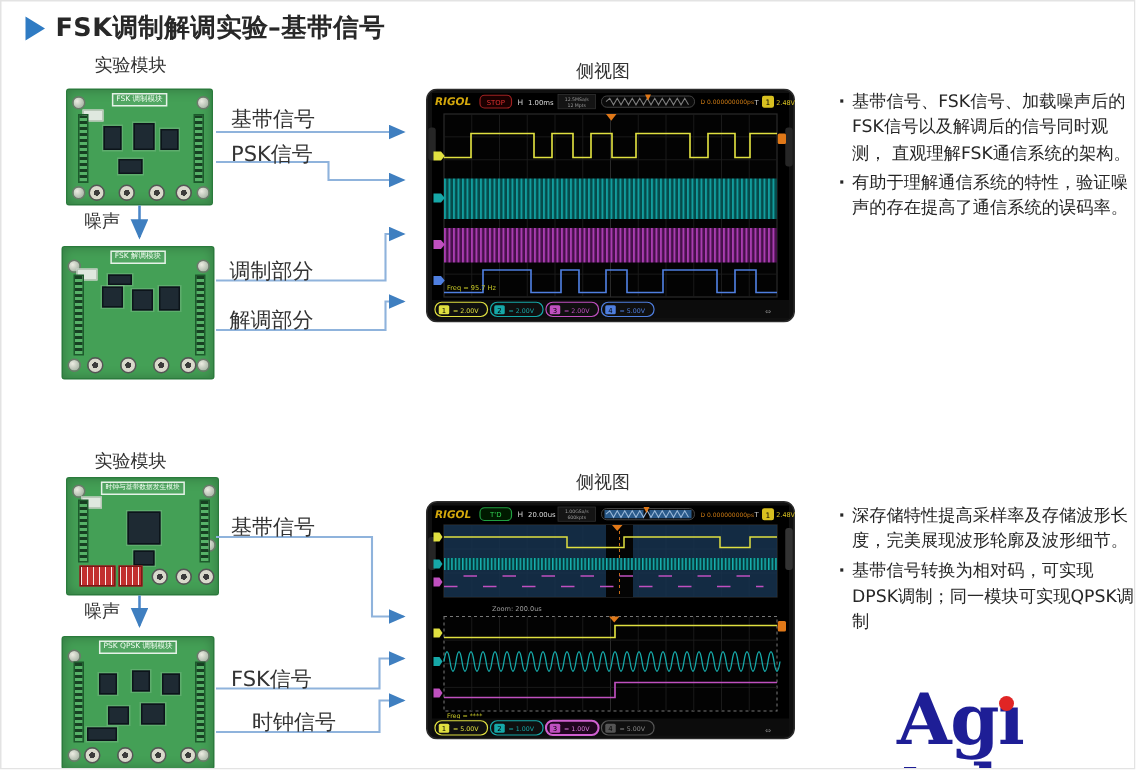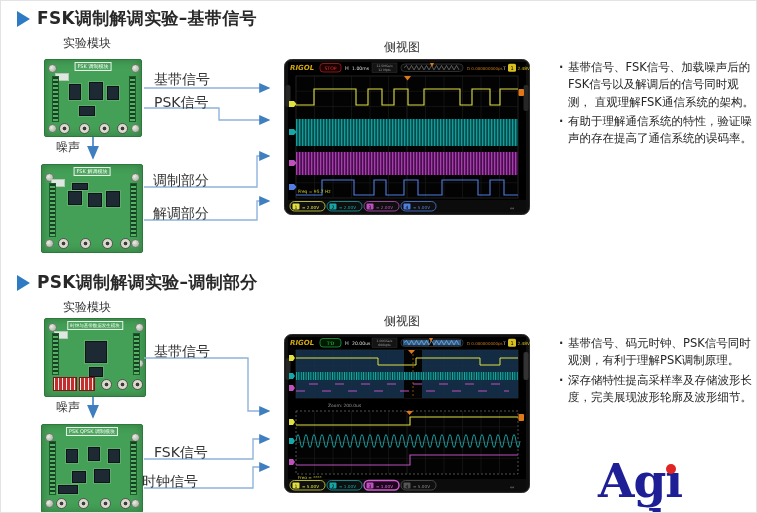--- a/index.html
+++ b/index.html
@@ -189,24 +189,20 @@
       <text x="129" y="149.5" font-size="4.2" fill="#4f7fe0">= 5.00V</text>
     </g>
     <text x="226" y="150.5" font-size="5" fill="#777">⇔</text>
   </svg>
 
   <ul class="bullets" style="top:58px">
     <li>基带信号、FSK信号、加载噪声后的FSK信号以及解调后的信号同时观测， 直观理解FSK通信系统的架构。</li>
     <li>有助于理解通信系统的特性，验证噪声的存在提高了通信系统的误码率。</li>
   </ul>
 
-  <div class="title-row" style="top:270px">
-    <span class="tri"></span>
-    <h2>PSK调制解调实验–调制部分</h2>
-  </div>
 
   <span class="smlbl" style="left:62px;top:298px">实验模块</span>
   <span class="smlbl" style="left:383px;top:312px">侧视图</span>
 
   <div class="board" style="left:43px;top:317px;width:100px;height:77px">
     <span class="blabel" style="font-size:4.5px">时钟与基带数据发生模块</span>
     <i class="screw" style="left:3px;top:4px"></i>
     <i class="screw" style="left:90px;top:4px"></i>
     <i class="screw" style="left:90px;top:40px"></i>
     <i class="sticker" style="left:9px;top:12px;width:12px;height:6px"></i>
@@ -238,21 +234,21 @@
     <i class="chip" style="left:52px;top:44px;width:14px;height:12px"></i>
     <i class="chip" style="left:16px;top:60px;width:18px;height:7px"></i>
     <i class="bnc" style="left:14px;top:73px"></i>
     <i class="bnc" style="left:36px;top:73px"></i>
     <i class="bnc" style="left:58px;top:73px"></i>
     <i class="bnc" style="left:78px;top:73px"></i>
   </div>
 
   <span class="siglbl" style="left:153px;top:342px">基带信号</span>
   <span class="siglbl" style="left:153px;top:443px">FSK信号</span>
-  <span class="siglbl" style="left:141px;top:472px">时钟信号</span>
+  <span class="siglbl" style="left:167px;top:472px">时钟信号</span>
 
   <svg class="abs" style="left:283px;top:333px;z-index:1" width="246" height="159" viewBox="0 0 246 159">
     <rect x="0.5" y="0.5" width="245" height="158" rx="7" fill="#101010" stroke="#2b2b2b"></rect>
     <rect x="4" y="3" width="238" height="153" fill="#000"></rect>
     <text x="6" y="11" font-size="7" font-weight="bold" font-style="italic" fill="#d4a80c">RIGOL</text>
     <rect x="36" y="4.5" width="21" height="8.5" rx="3" fill="#001a00" stroke="#20a040" stroke-width="0.8"></rect>
     <text x="46.5" y="10.8" font-size="4.6" fill="#30d050" text-anchor="middle">T'D</text>
     <text x="61" y="10.8" font-size="5" fill="#ccc">H</text>
     <text x="68" y="10.8" font-size="4.6" fill="#ddd">20.00us</text>
     <rect x="88" y="4" width="25" height="9.5" fill="#141414" stroke="#333" stroke-width="0.5"></rect>
@@ -347,22 +343,22 @@
     <g>
       <rect x="117" y="146.5" width="35" height="9.5" rx="4.5" fill="#0f0f0f" stroke="#555" stroke-width="0.8"></rect>
       <rect x="119.5" y="148.5" width="7" height="6" rx="1" fill="#555"></rect>
       <text x="123" y="153.5" font-size="4.6" fill="#000" text-anchor="middle">4</text>
       <text x="129" y="153.5" font-size="4.2" fill="#888">= 5.00V</text>
     </g>
     <text x="226" y="154.5" font-size="5" fill="#777">⇔</text>
   </svg>
 
   <ul class="bullets" style="top:334px">
-    <li>基带信号、码元时钟、PSK信号同时观测，有利于理解PSK调制原理。</li>
     <li>深存储特性提高采样率及存储波形长度，完美展现波形轮廓及波形细节。</li>
+    <li>基带信号转换为相对码，可实现DPSK调制；同一模块可实现QPSK调制</li>
   </ul>
 
   <svg class="overlay" width="757" height="513" viewBox="0 0 757 513">
     <defs>
       <marker id="arr" markerWidth="9" markerHeight="8" refX="7" refY="3.5" orient="auto">
         <path d="M0 0 L8 3.5 L0 7 Z" fill="#3f7fc0"></path>
       </marker>
     </defs>
     <path class="conn" d="M143 87 H268" marker-end="url(#arr)"></path>
     <path class="conn" d="M143 107 H218 V119 H268" marker-end="url(#arr)"></path>

